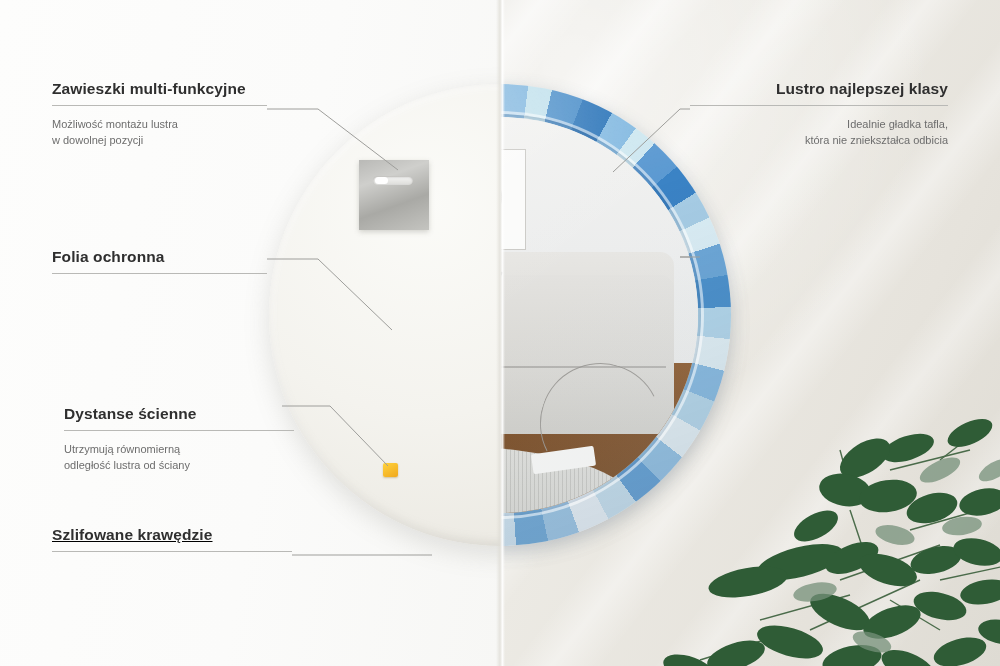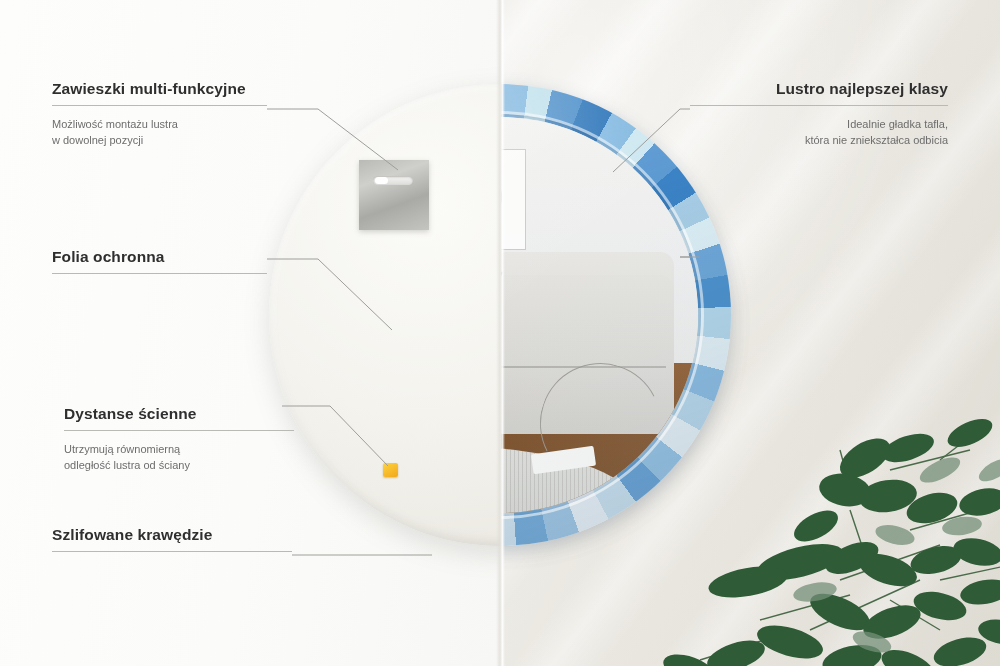--- a/index.html
+++ b/index.html
@@ -282,21 +282,21 @@
     <div class="rule"></div>
   </div>
 
   <div class="callout left" style="left:64px;top:377px;width:230px;margin-top:28px;">
     <div class="title">Dystanse ścienne</div>
     <div class="rule"></div>
     <div class="desc">Utrzymują równomierną
 odległość lustra od ściany</div>
   </div>
 
-  <div class="callout left" style="left:52px;top:526px;width:240px;">
+  <div class="callout left" style="left:52px;top:526px;width:240px;text-decoration:underline;">
     <div class="title">Szlifowane krawędzie</div>
     <div class="rule"></div>
   </div>
 
   <div class="callout right" style="left:690px;top:80px;width:258px;">
     <div class="title">Lustro najlepszej klasy</div>
     <div class="rule"></div>
     <div class="desc">Idealnie gładka tafla,
 która nie zniekształca odbicia</div>
   </div>

